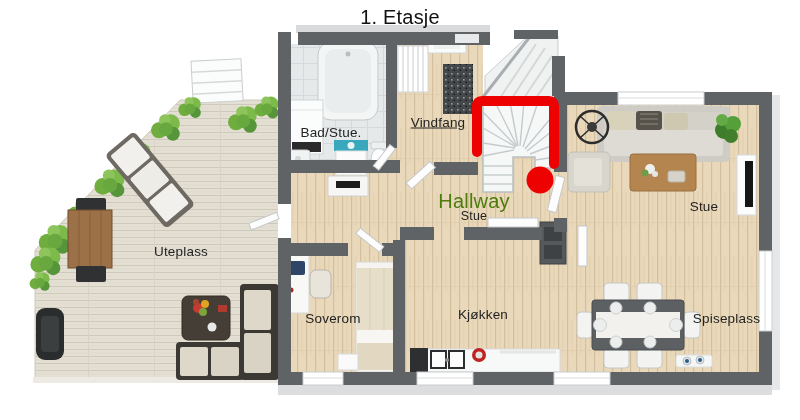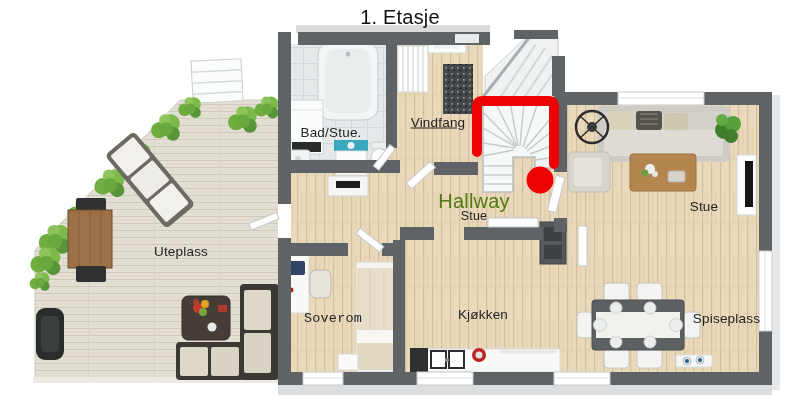--- a/index.html
+++ b/index.html
@@ -360,16 +360,16 @@
   </g>
 </svg>
 
   <div class="label title" style="left:400px;top:17px;">1. Etasje</div>
   <div class="label room" style="left:181px;top:251px;">Uteplass</div>
   <div class="label room" style="left:331px;top:132px;">Bad/Stue.</div>
   <div class="label room" style="left:438px;top:122px;text-decoration:underline;">Vindfang</div>
   <div class="label big" style="left:474px;top:201px;">Hallway</div>
   <div class="label small" style="left:474px;top:216px;">Stue</div>
   <div class="label room" style="left:658px;top:206px;margin-left:46px;">Stue</div>
-  <div class="label room" style="left:333px;top:318px;font-family:Liberation Mono, monospace;">Soverom</div>
+  <div class="label room" style="left:333px;top:318px;">Soverom</div>
   <div class="label room" style="left:483px;top:314px;">Kjøkken</div>
   <div class="label room" style="left:719px;top:318px;padding-left:15px;">Spiseplass</div>
 </div>
 
 </body></html>

